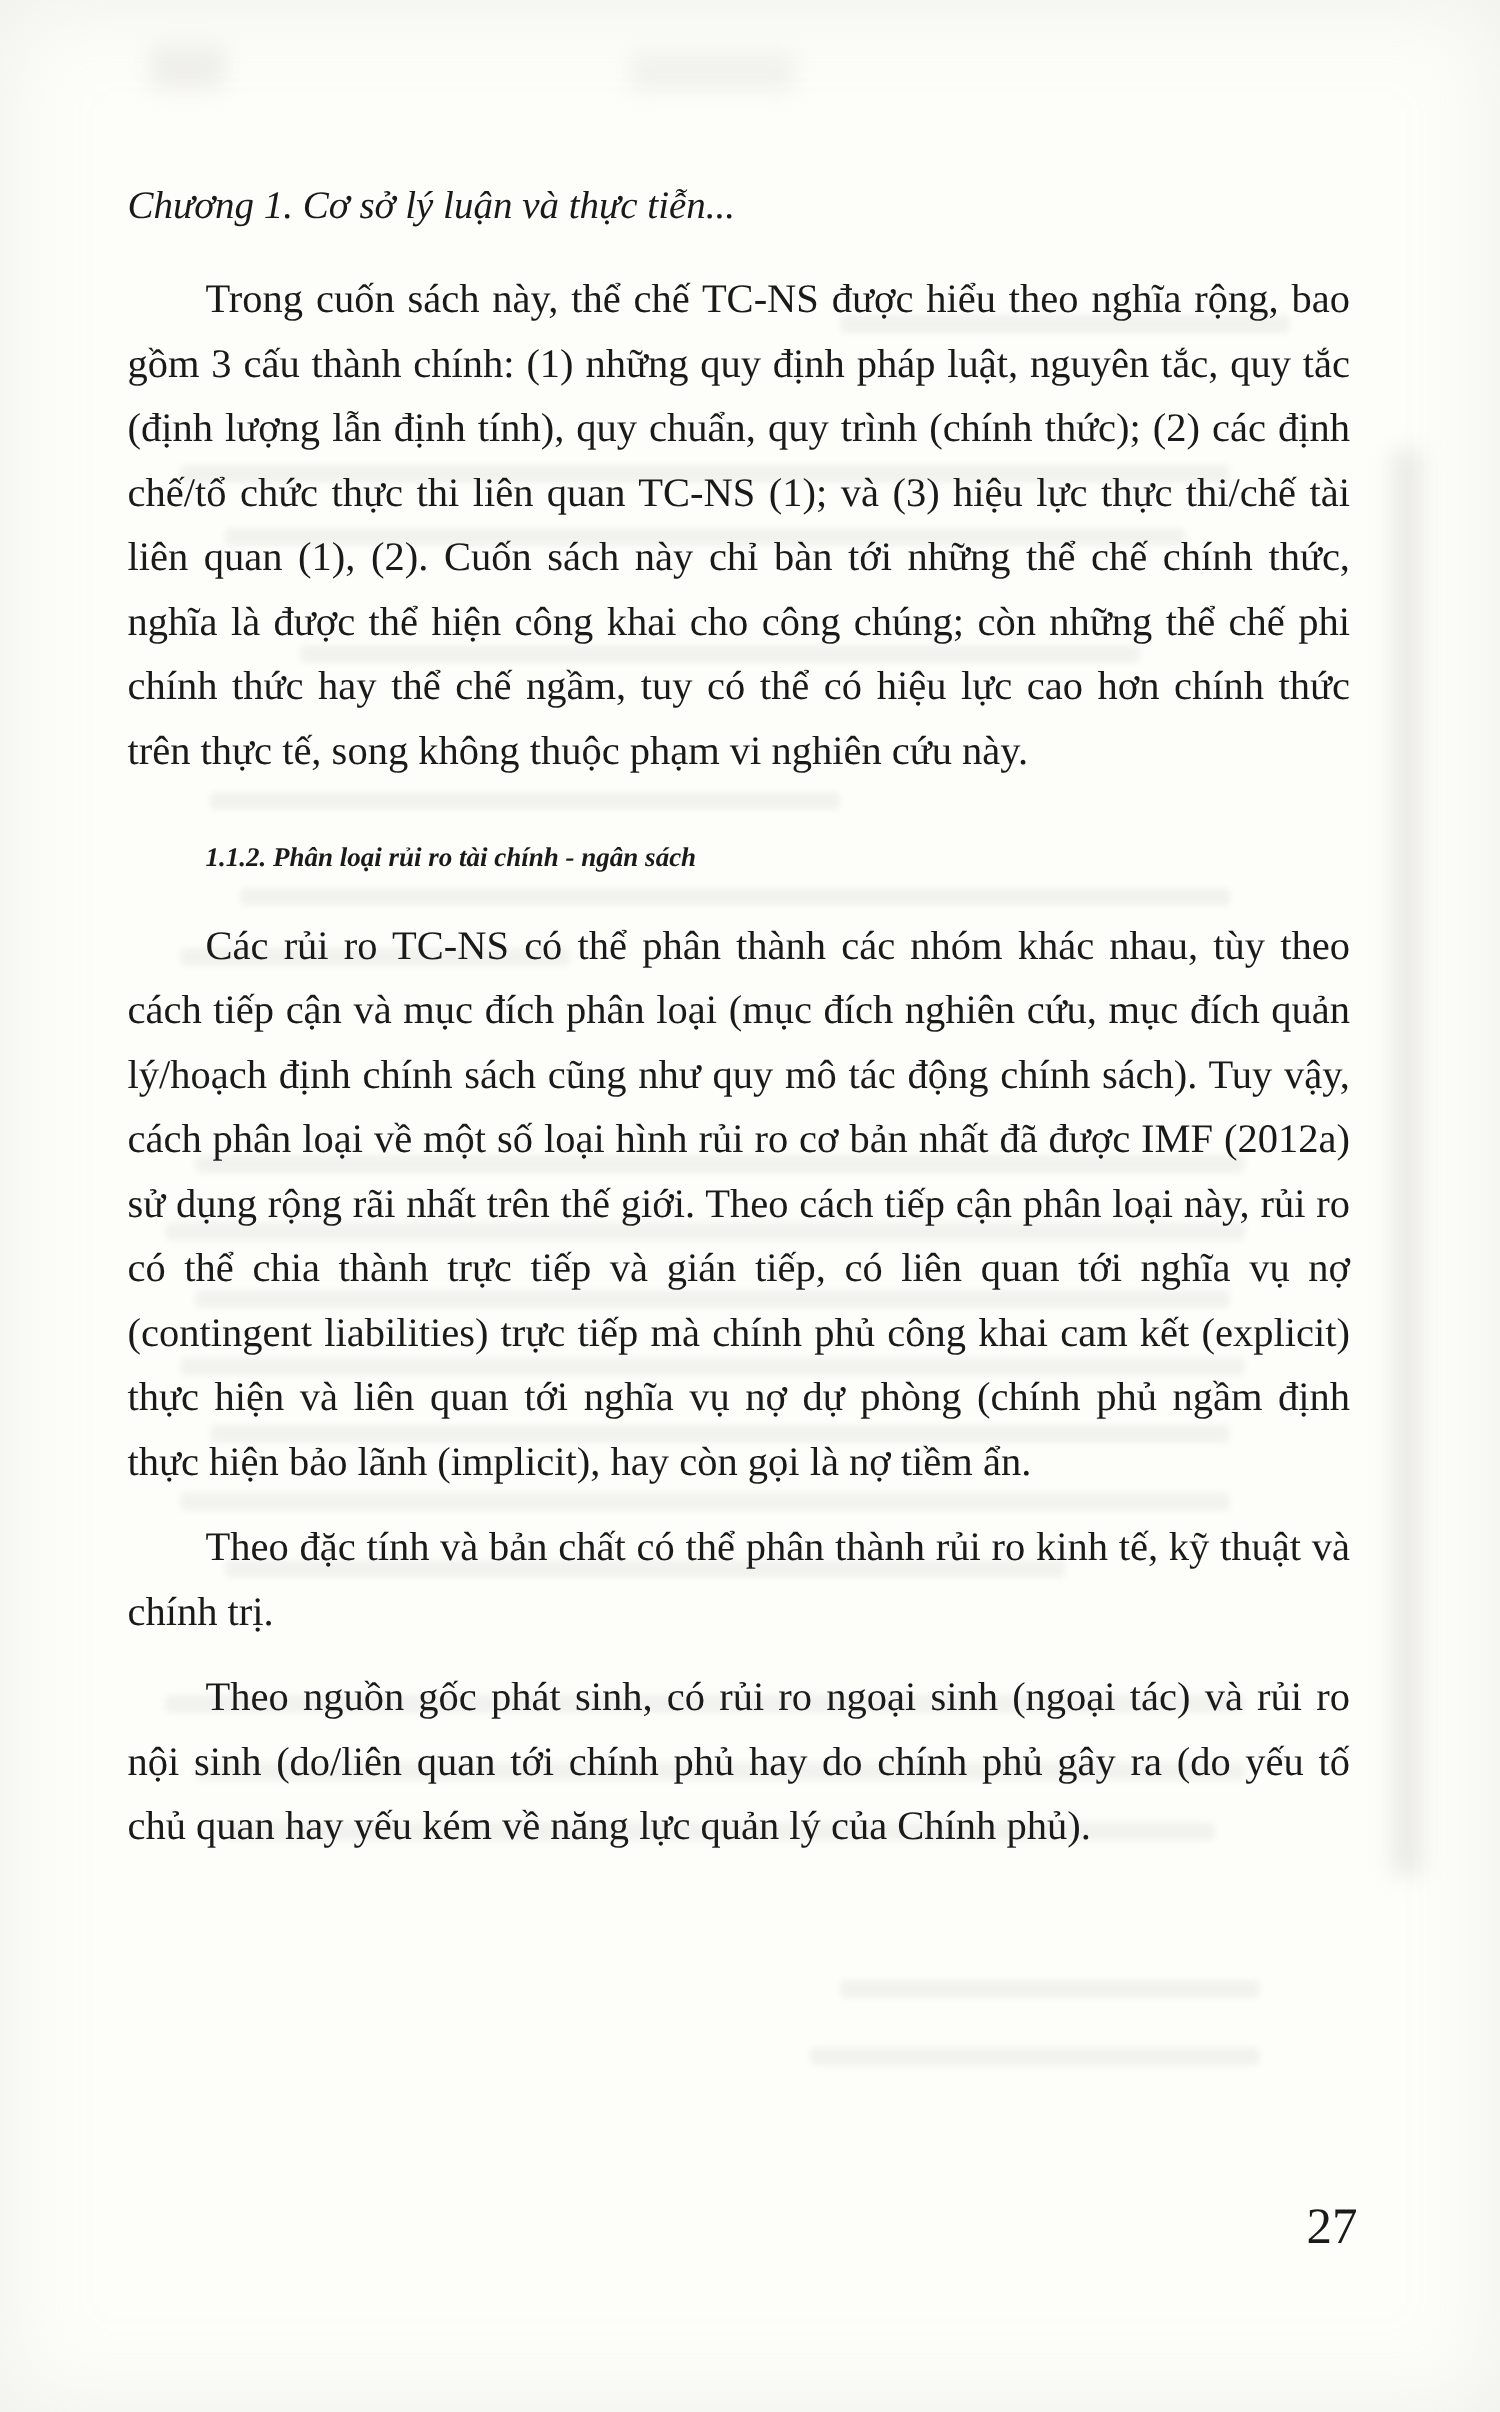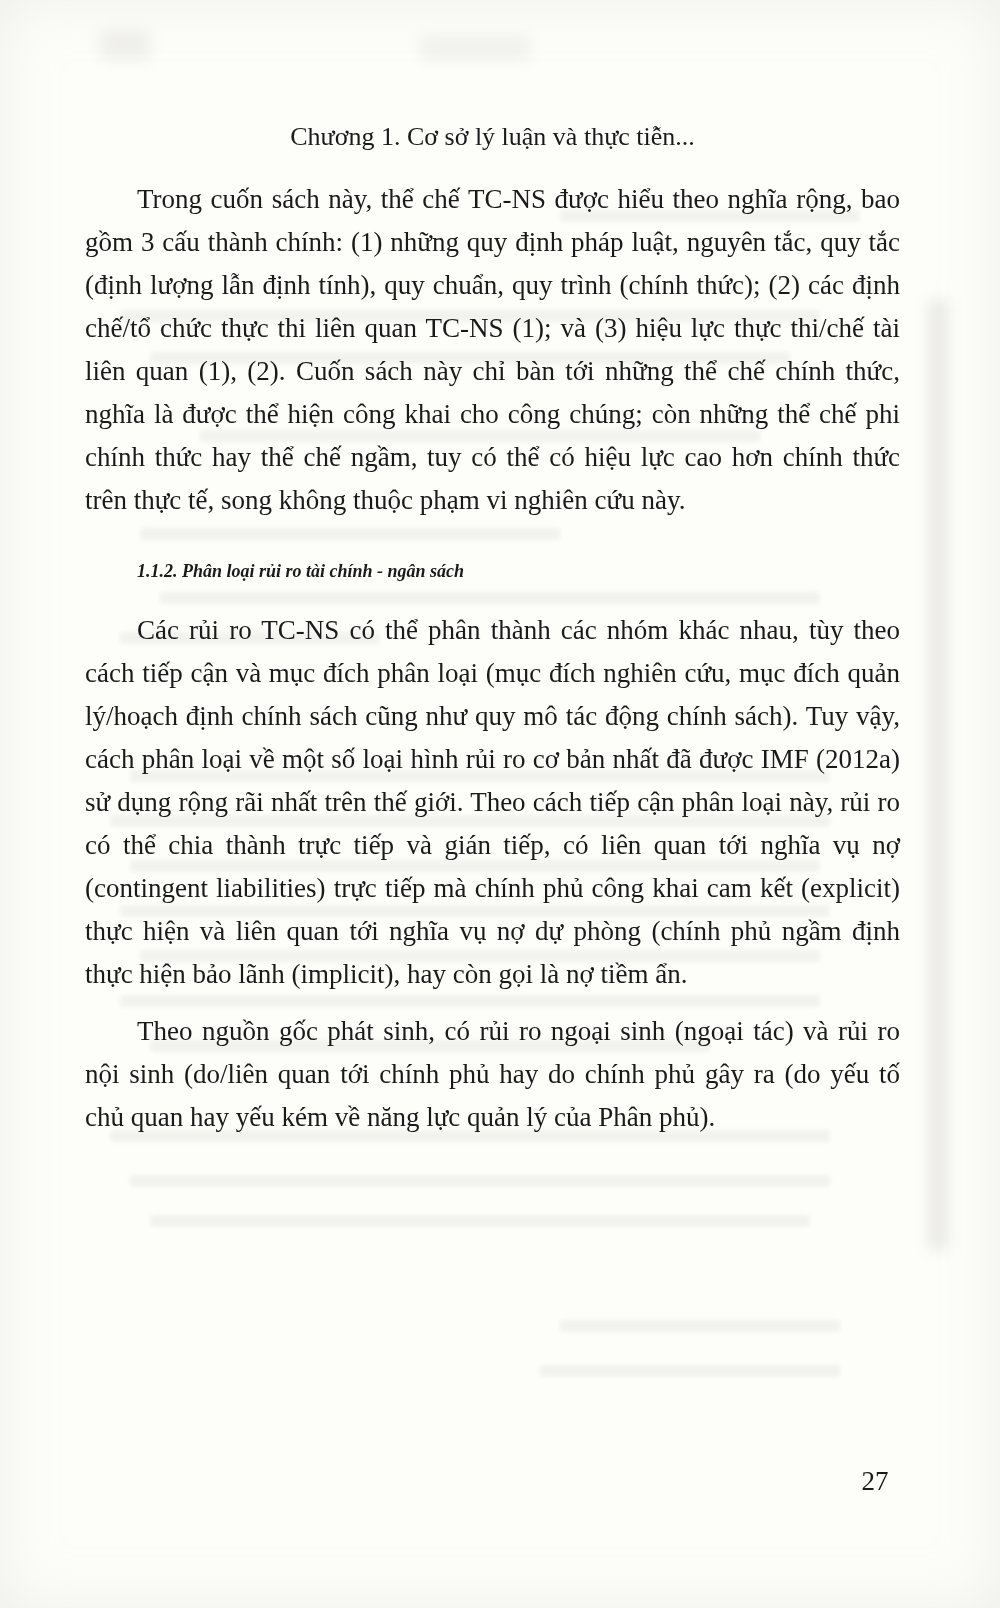--- a/index.html
+++ b/index.html
@@ -8,21 +8,22 @@
     width:1000px;height:1608px;
     background:#fdfdfa;
     font-family:"Liberation Serif","DejaVu Serif",serif;
     color:#1a1a1a;
     overflow:hidden;
     box-shadow:inset 0 0 60px rgba(200,198,190,0.25);
   }
   .running-header{
     position:absolute;
     top:122px;left:85px;width:815px;
-    text-align:center;
+    text-align:left;
+    font-style:italic;
     font-size:26px;
     color:#22222
     0;
   }
   .text-block{
     position:absolute;
     top:178px;left:85px;width:815px;
     font-size:27px;
     line-height:43px;
     text-align:justify;
@@ -37,22 +38,22 @@
     font-weight:bold;
     font-style:italic;
     font-size:18px;
     line-height:43px;
   }
   .page-number{
     position:absolute;
     top:1466px;
     left:845px;
     width:60px;
-    text-align:center;
-    font-size:27px;
+    text-align:right;
+    font-size:34px;
   }
   
   .bleed{
     position:absolute;
     background:#77766f;
     opacity:0.08;
     filter:blur(2px);
     border-radius:4px;
     pointer-events:none;
   }
@@ -95,19 +96,20 @@
   <div class="running-header">Chương 1. Cơ sở lý luận và thực tiễn...</div>
 
   <div class="text-block">
     <p>Trong cuốn sách này, thể chế TC-NS được hiểu theo nghĩa rộng, bao gồm 3 cấu thành chính: (1) những quy định pháp luật, nguyên tắc, quy tắc (định lượng lẫn định tính), quy chuẩn, quy trình (chính thức); (2) các định chế/tổ chức thực thi liên quan TC-NS (1); và (3) hiệu lực thực thi/chế tài liên quan (1), (2). Cuốn sách này chỉ bàn tới những thể chế chính thức, nghĩa là được thể hiện công khai cho công chúng; còn những thể chế phi chính thức hay thể chế ngầm, tuy có thể có hiệu lực cao hơn chính thức trên thực tế, song không thuộc phạm vi nghiên cứu này.</p>
 
     <div class="section-heading">1.1.2. Phân loại rủi ro tài chính - ngân sách</div>
 
     <p>Các rủi ro TC-NS có thể phân thành các nhóm khác nhau, tùy theo cách tiếp cận và mục đích phân loại (mục đích nghiên cứu, mục đích quản lý/hoạch định chính sách cũng như quy mô tác động chính sách). Tuy vậy, cách phân loại về một số loại hình rủi ro cơ bản nhất đã được IMF (2012a) sử dụng rộng rãi nhất trên thế giới. Theo cách tiếp cận phân loại này, rủi ro có thể chia thành trực tiếp và gián tiếp, có liên quan tới nghĩa vụ nợ (contingent liabilities) trực tiếp mà chính phủ công khai cam kết (explicit) thực hiện và liên quan tới nghĩa vụ nợ dự phòng (chính phủ ngầm định thực hiện bảo lãnh (implicit), hay còn gọi là nợ tiềm ẩn.</p>
 
 
+    <p>Theo đặc tính và bản chất có thể phân thành rủi ro kinh tế, kỹ thuật và chính trị.</p>
 
-    <p>Theo nguồn gốc phát sinh, có rủi ro ngoại sinh (ngoại tác) và rủi ro nội sinh (do/liên quan tới chính phủ hay do chính phủ gây ra (do yếu tố chủ quan hay yếu kém về năng lực quản lý của Phân phủ).</p>
+    <p>Theo nguồn gốc phát sinh, có rủi ro ngoại sinh (ngoại tác) và rủi ro nội sinh (do/liên quan tới chính phủ hay do chính phủ gây ra (do yếu tố chủ quan hay yếu kém về năng lực quản lý của Chính phủ).</p>
   </div>
 
   <div class="page-number">27</div>
 
 </div>
 
 </body></html>

